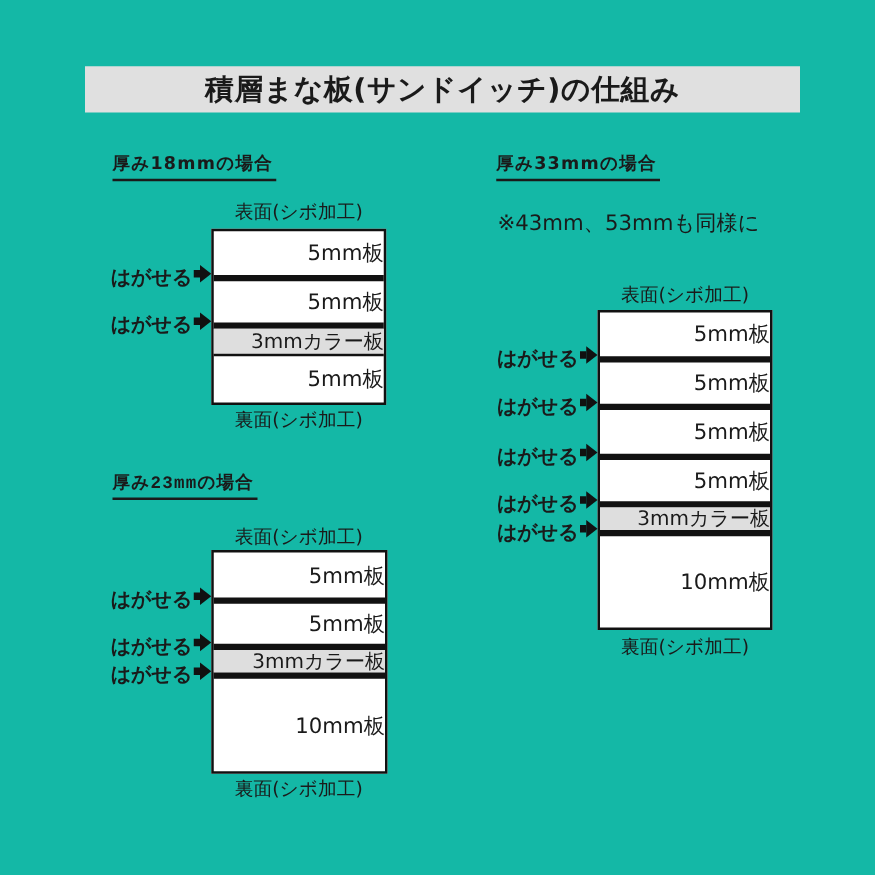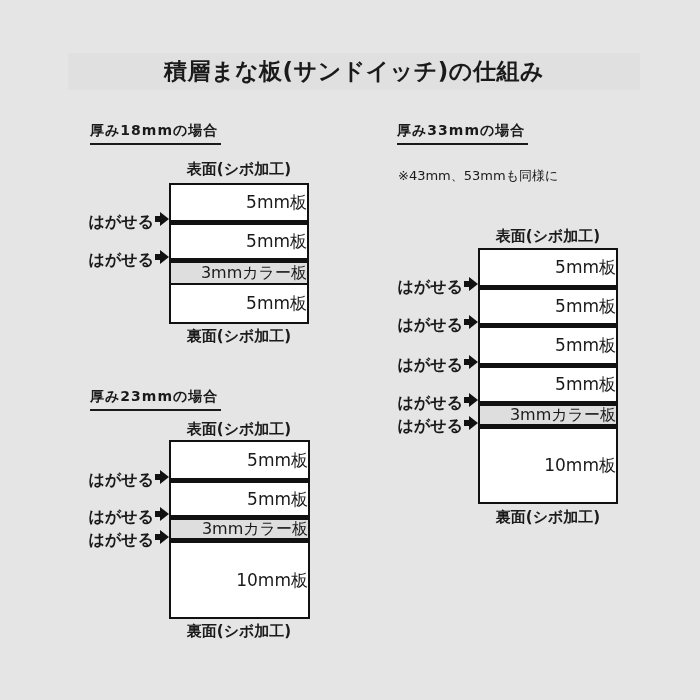--- a/index.html
+++ b/index.html
@@ -1,33 +1,33 @@
 <!DOCTYPE html>
 <html style="--title-bar-bg: #e0e0e0; --color-layer-bg: #dedede; --line: #111111; --text: #1a1a1a;"><head>
 <meta charset="utf-8">
 <style>
   * { margin:0; padding:0; box-sizing:border-box; }
   html,body { background:#ffffff; }
   .canvas {
-    position:relative; width:700px; height:700px; background:#e5e5e5;
+    position:relative; width:700px; height:700px; background:#14b8a6;
     font-family:"DejaVu Sans","Liberation Sans",sans-serif;
     color:#1a1a1a; overflow:hidden;
   }
   .title-bar {
     position:absolute; left:68px; top:53px; width:572px; height:37px;
     background:var(--title-bar-bg,#e0e0e0);
     display:flex; align-items:center; justify-content:center;
     font-size:23px; font-weight:600; letter-spacing:0.5px;
   }
   .section-heading {
     position:absolute; font-size:14px; font-weight:600; letter-spacing:1px;
     border-bottom:2.5px solid #1a1a1a; padding:0 3px 3px 0; white-space:nowrap;
   }
-  .note-line { position:absolute; font-size:13px; font-weight:500; white-space:nowrap; }
-  .face-label { position:absolute; width:180px; text-align:center; font-size:15px; font-weight:700; white-space:nowrap; }
+  .note-line { position:absolute; font-size:17px; font-weight:500; white-space:nowrap; }
+  .face-label { position:absolute; width:180px; text-align:center; font-size:15px; font-weight:400; white-space:nowrap; }
   .board-box {
     position:absolute; border:2px solid #111; background:#fff;
     display:flex; flex-direction:column;
   }
   .layer { display:flex; align-items:center; justify-content:flex-end; font-size:17px; font-weight:500; white-space:nowrap; }
   .layer.color { background:var(--color-layer-bg,#dedede); font-size:16px;padding-left:40px; }
   .sep { width:100%; background:#111; flex:none; }
   .sep.thick { height:5px; }
   .sep.thin  { height:2px; }
   .peel-row {
@@ -79,21 +79,21 @@
       </span>
   </div>
   <div class="peel-row" style="top:250px; right:531px;">
     <span>はがせる</span>
     <span class="arrow">
         <span class="stem"></span>
         <span class="head"></span>
       </span>
   </div>
 
-  <div class="section-heading" style="left:90px; top:388px;">厚み23mmの場合</div>
+  <div class="section-heading" style="left:90px; top:377px;font-family:Liberation Mono, monospace;">厚み23mmの場合</div>
 
   <div class="face-label" style="left:149px; top:420px;">表面(シボ加工)</div>
 
   <div class="board-box" style="left:169px; top:440px; width:141px; height:179px;">
     <div class="layer" style="height:36px;">
       <span>5mm板</span>
     </div>
     <div class="sep thick"></div>
     <div class="layer" style="height:32px;">
       <span>5mm板</span>

